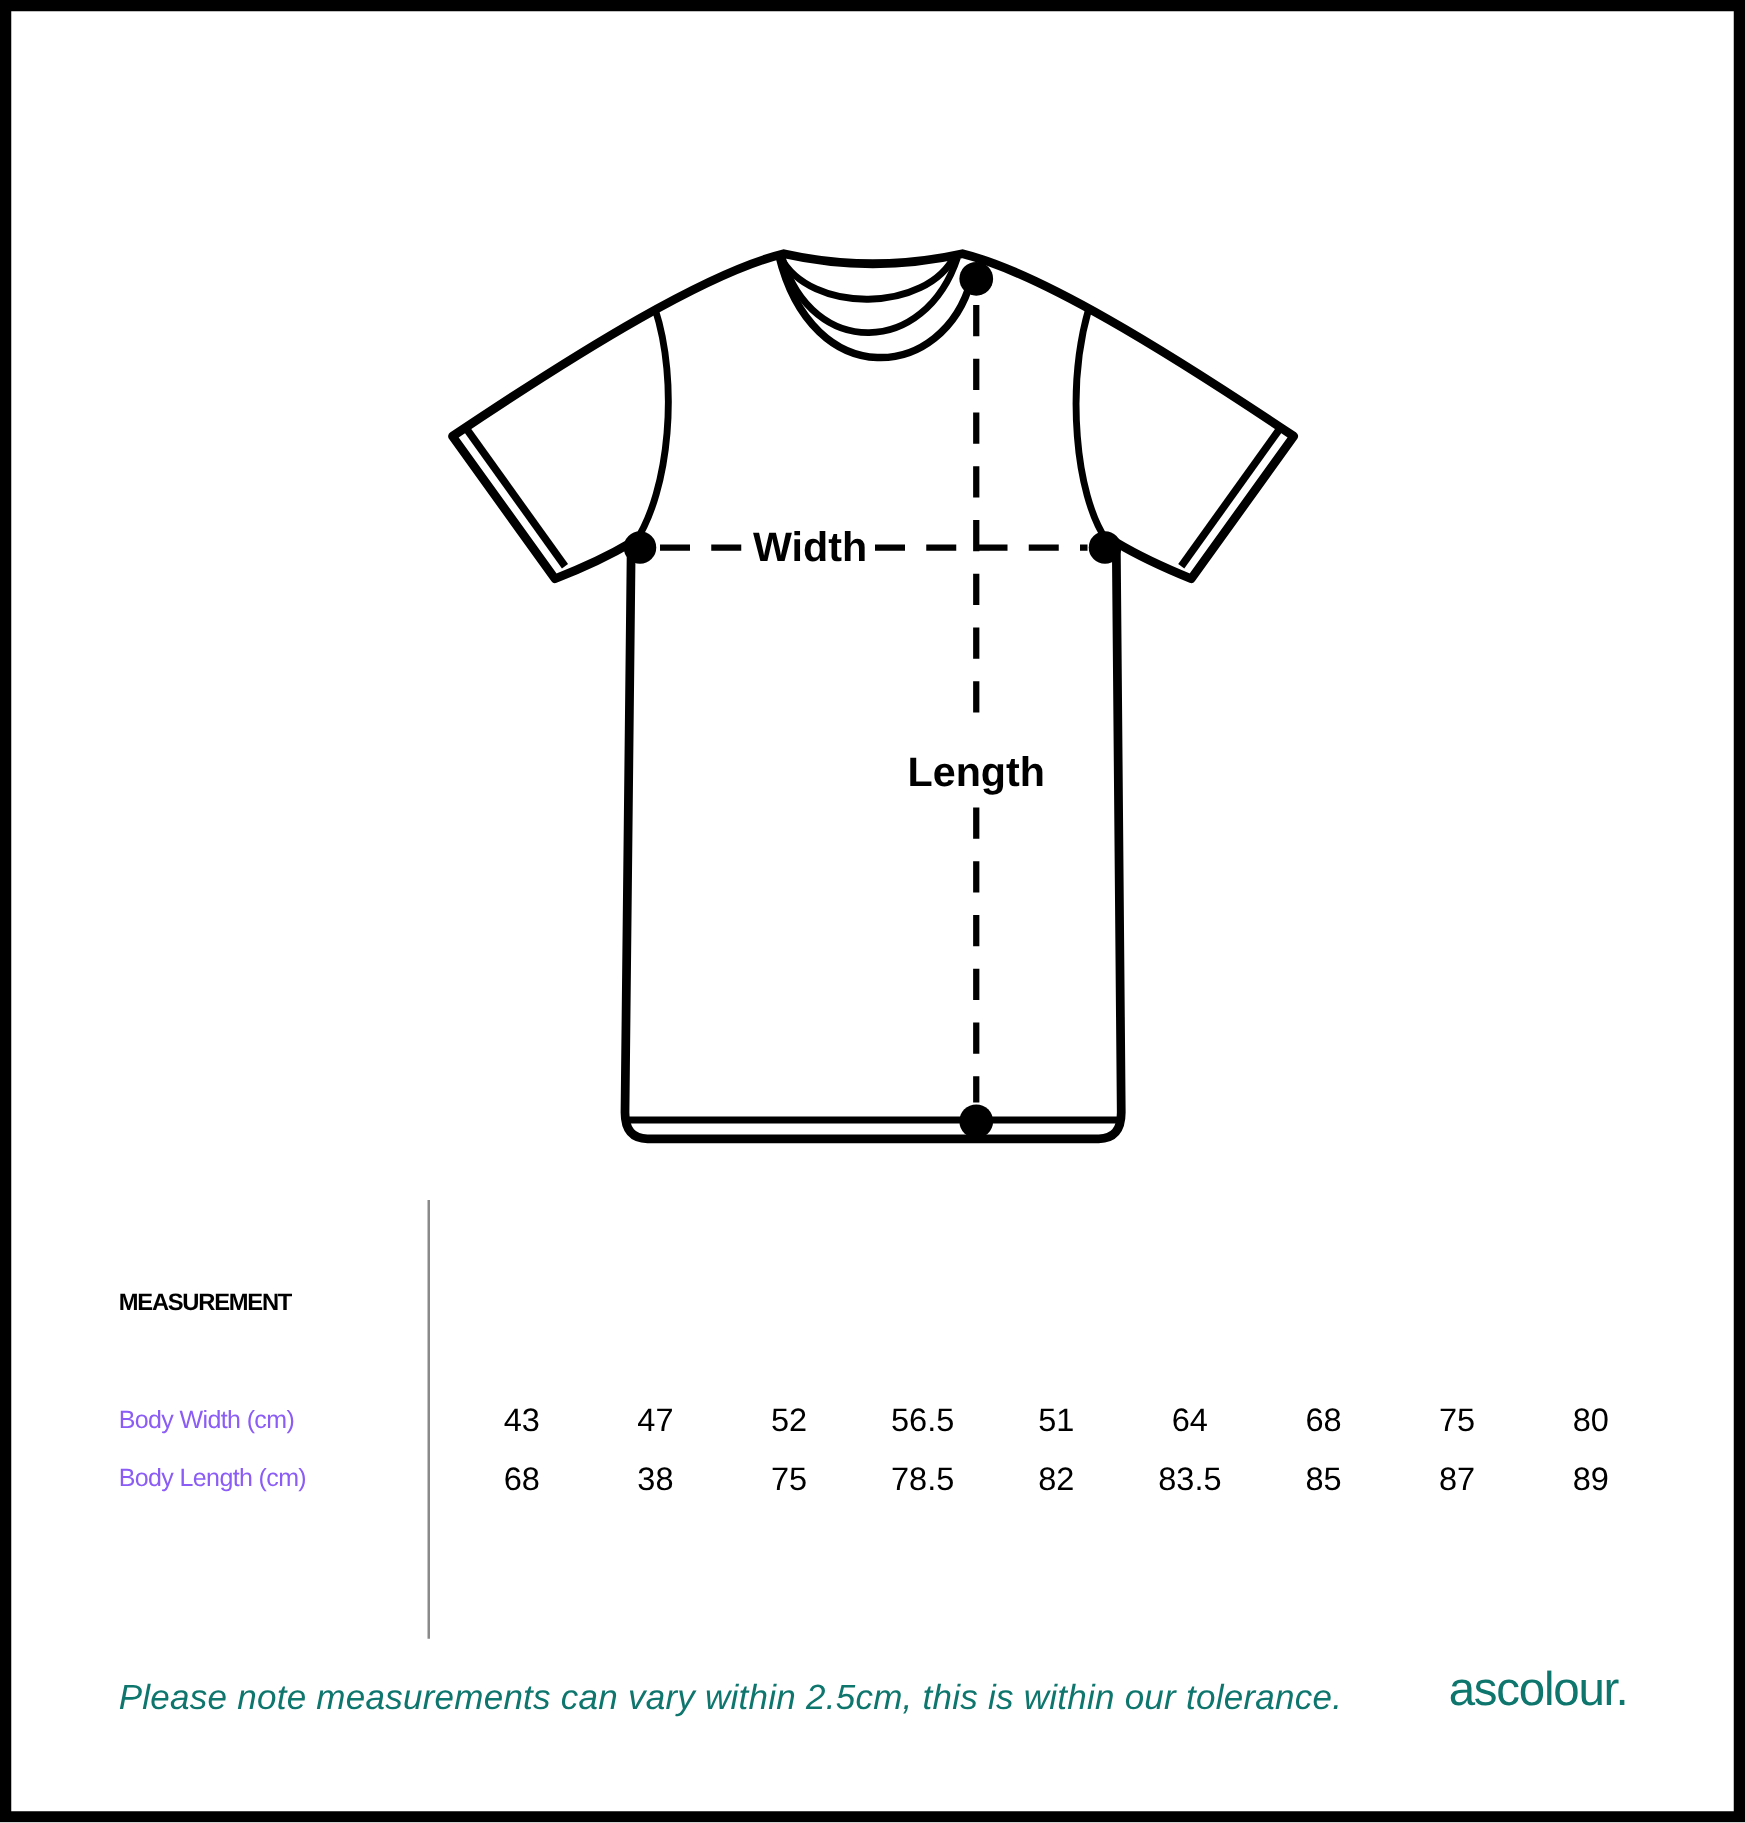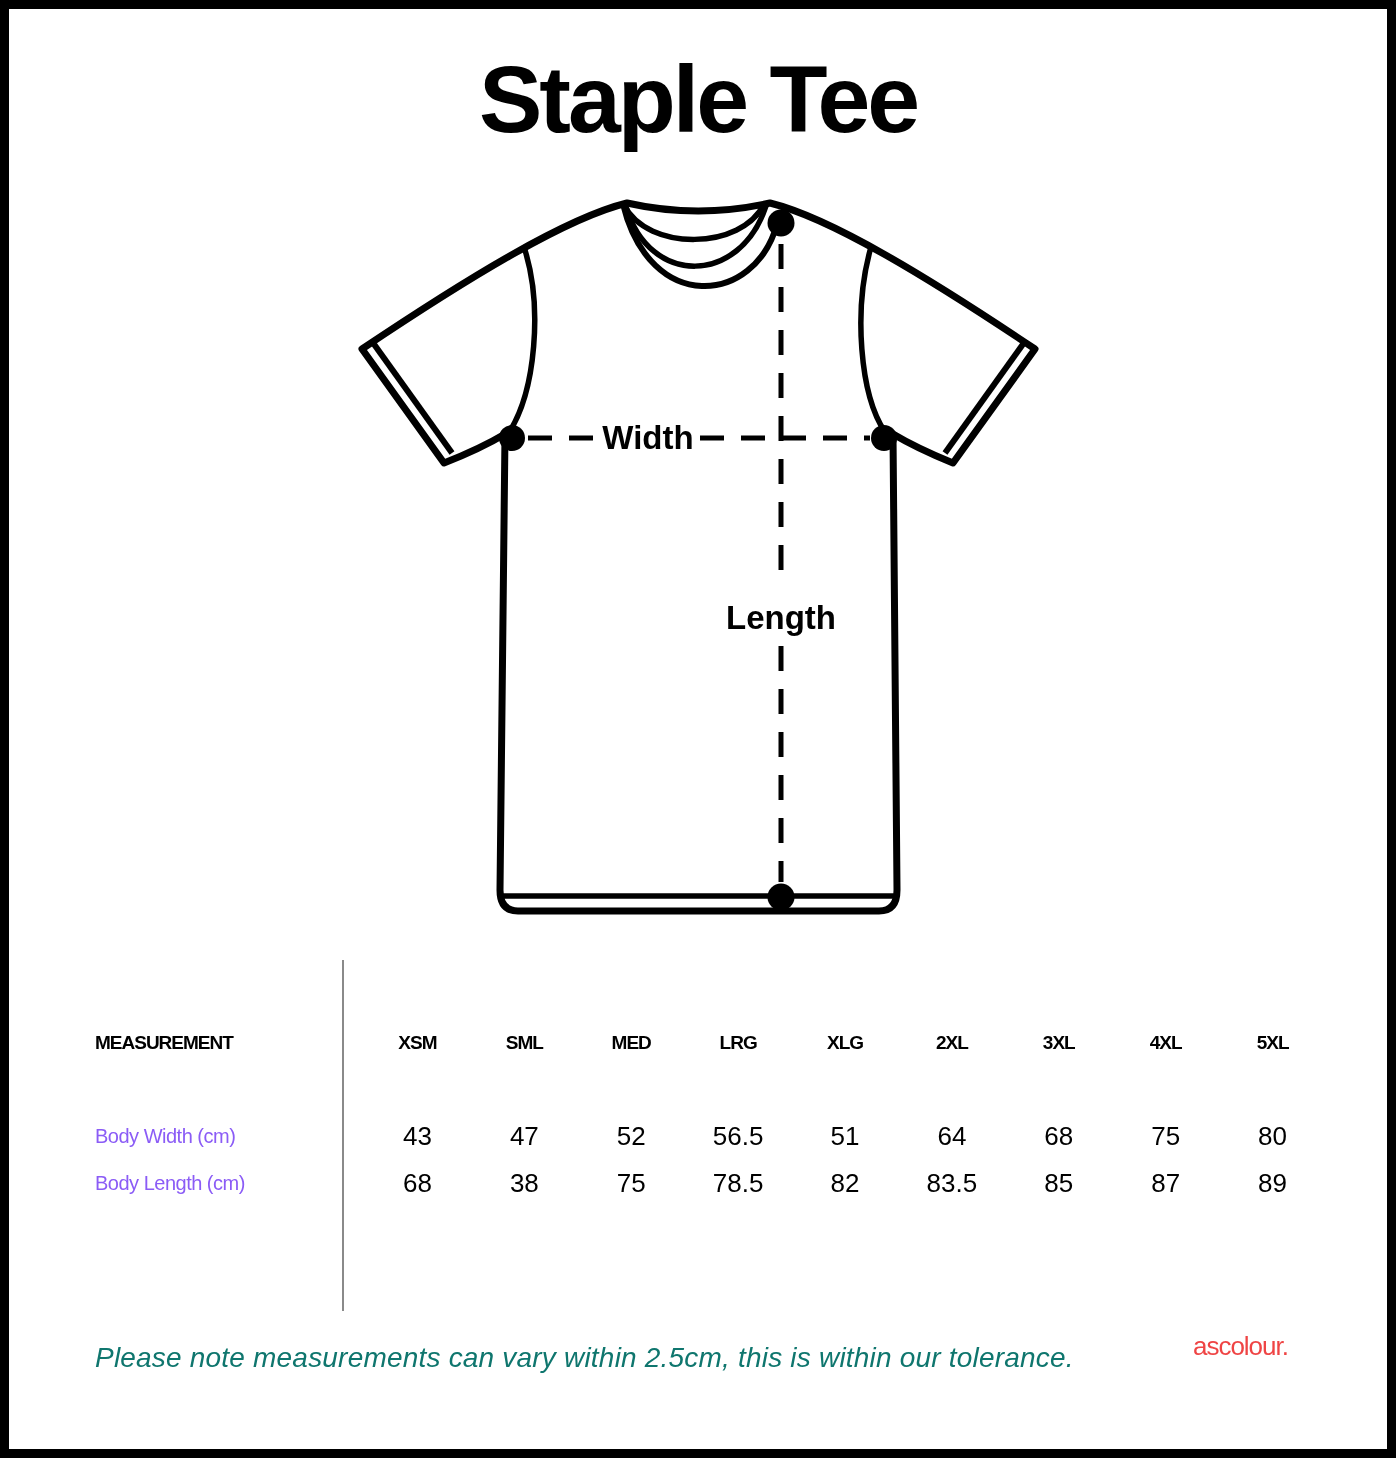--- a/index.html
+++ b/index.html
@@ -55,31 +55,30 @@
     font-size:20px;color:#8b5cf6;letter-spacing:-0.5px;
   }
   .t-data-row1 .t-col,.t-data-row2 .t-col{font-size:26px;color:#000;}
   
   .footnote{
     position:absolute;left:95px;top:1342px;
     font-size:28px;font-style:italic;color:#0f766e;
     letter-spacing:0.2px;white-space:nowrap;
   }
   .brand{
-    position:absolute;right:108px;top:1331px;
-    font-size:26px;color:#ef4444;letter-spacing:-1px;
+    position:absolute;right:94px;top:1331px;
+    font-size:38px;color:#0f766e;letter-spacing:-1px;
     white-space:nowrap;
   }
 </style>
 </head>
 <body>
 
 <div class="sheet">
 
-  <div class="title">Staple Tee</div>
 
   <svg class="diagram-svg" width="1396" height="960" viewBox="0 0 1396 960" aria-hidden="true">
 
     <path d="M 627,203
          C 566,218 468,278 362,349
          L 444,463
          C 472,452 490,443 505,434
          L 500,890
          Q 500,911 518,911
          L 879,911
@@ -115,31 +114,20 @@
 
     <text class="dim-label" x="648" y="449" text-anchor="middle">Width</text>
     <text class="dim-label" x="781" y="629" text-anchor="middle">Length</text>
   </svg>
 
   <div>
     <div class="t-divider"></div>
 
     <div class="t-row t-header-row">
       <div class="t-label">MEASUREMENT</div>
-      <div class="t-cols">
-        <div class="t-col">XSM</div>
-        <div class="t-col">SML</div>
-        <div class="t-col">MED</div>
-        <div class="t-col">LRG</div>
-        <div class="t-col">XLG</div>
-        <div class="t-col">2XL</div>
-        <div class="t-col">3XL</div>
-        <div class="t-col">4XL</div>
-        <div class="t-col">5XL</div>
-      </div>
     </div>
 
     <div class="t-row t-data-row1">
       <div class="t-label">Body Width (cm)</div>
       <div class="t-cols">
         <div class="t-col">43</div>
         <div class="t-col">47</div>
         <div class="t-col">52</div>
         <div class="t-col">56.5</div>
         <div class="t-col">51</div>

